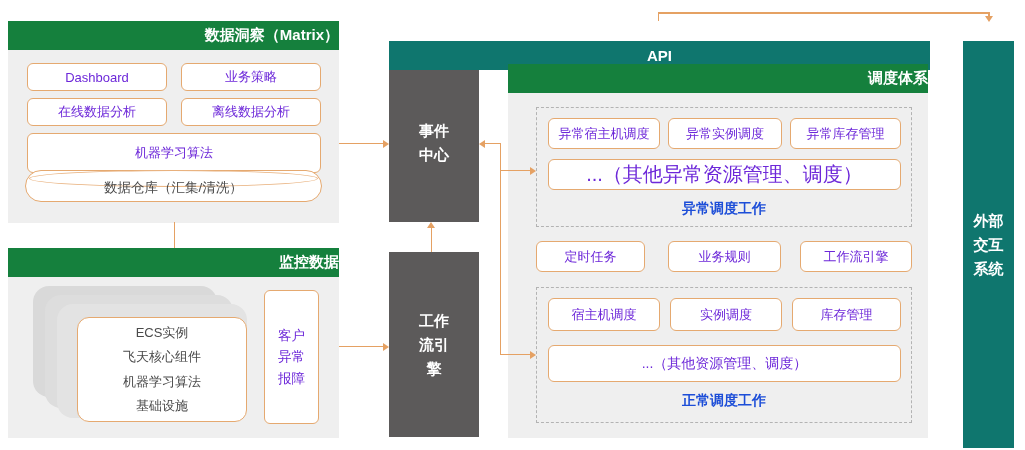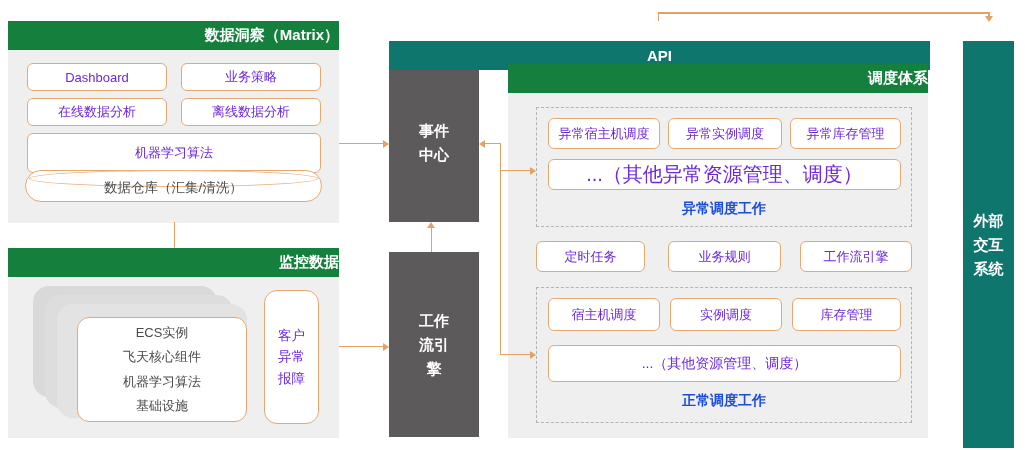--- a/index.html
+++ b/index.html
@@ -6,21 +6,21 @@
   body{font-family:"Liberation Sans","DejaVu Sans",sans-serif;}
   .stage{position:relative;width:1025px;height:450px;background:#fff;overflow:hidden;}
   .abs{position:absolute;box-sizing:border-box;}
   
   .hdr{background:#15803d;color:#fff;font-weight:bold;font-size:15px;display:flex;align-items:center;justify-content:flex-end;}
   .bar{background:#0f766e;color:#fff;font-weight:bold;font-size:15px;display:flex;align-items:center;justify-content:center;margin-top:20px;}
   
   .pbody{background:#EFEFEF;}
   
   .wbox{background:#fff;border:1px solid #E5A970;border-radius:6px;display:flex;align-items:center;justify-content:center;font-size:13px;color:#6d28d9;text-align:center;}
-  .wbox.big{border-radius:13px;}
+  .wbox.big{border-radius:6px;}
   
   .cyl{background:#fff;border:1px solid #E5A970;border-radius:16px;display:flex;align-items:center;justify-content:center;font-size:13.5px;color:#4A4A4A;}
   .cyl::before{content:"";position:absolute;left:3px;right:3px;top:-1px;height:15px;border:1px solid #E8B07C;border-radius:50%;background:#fff;}
   .cyl span{position:relative;z-index:1;padding-top:3px;}
   
   .dark{background:#5C5A5A;color:#fff;font-weight:bold;font-size:15px;display:flex;align-items:center;justify-content:center;}
   
   .wrap2{display:inline-block;width:2.15em;word-break:break-all;text-align:center;line-height:1.6;}
   
   .dashed{border:1px dashed #B3B3B3;}

